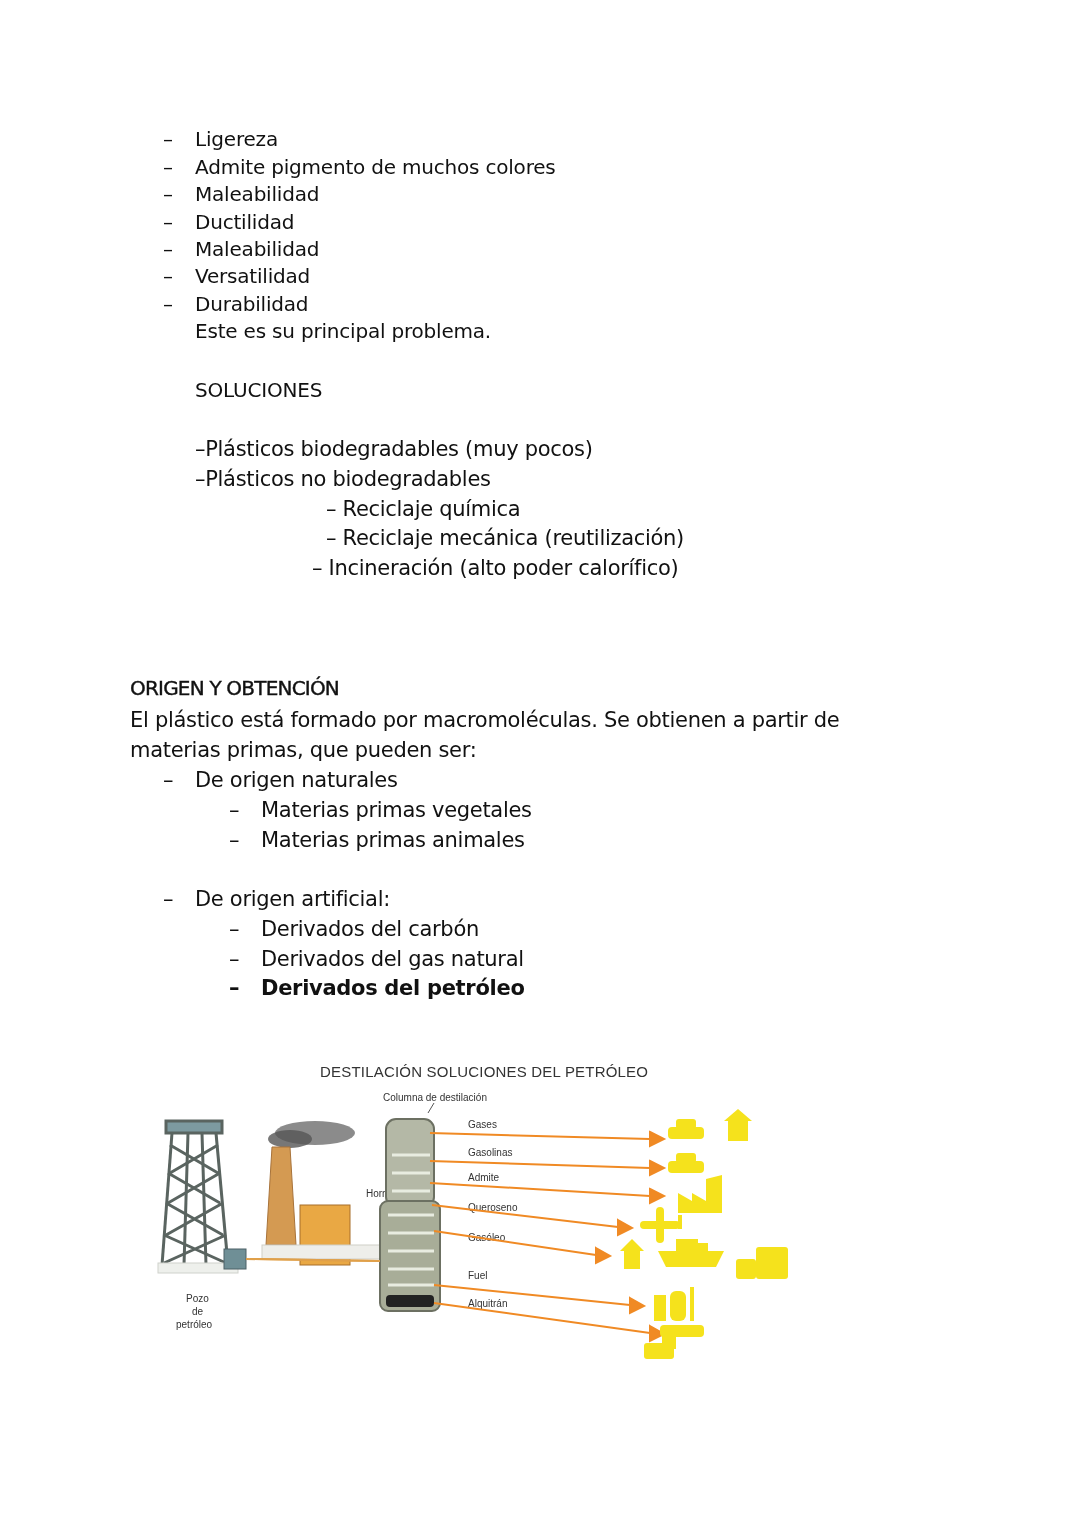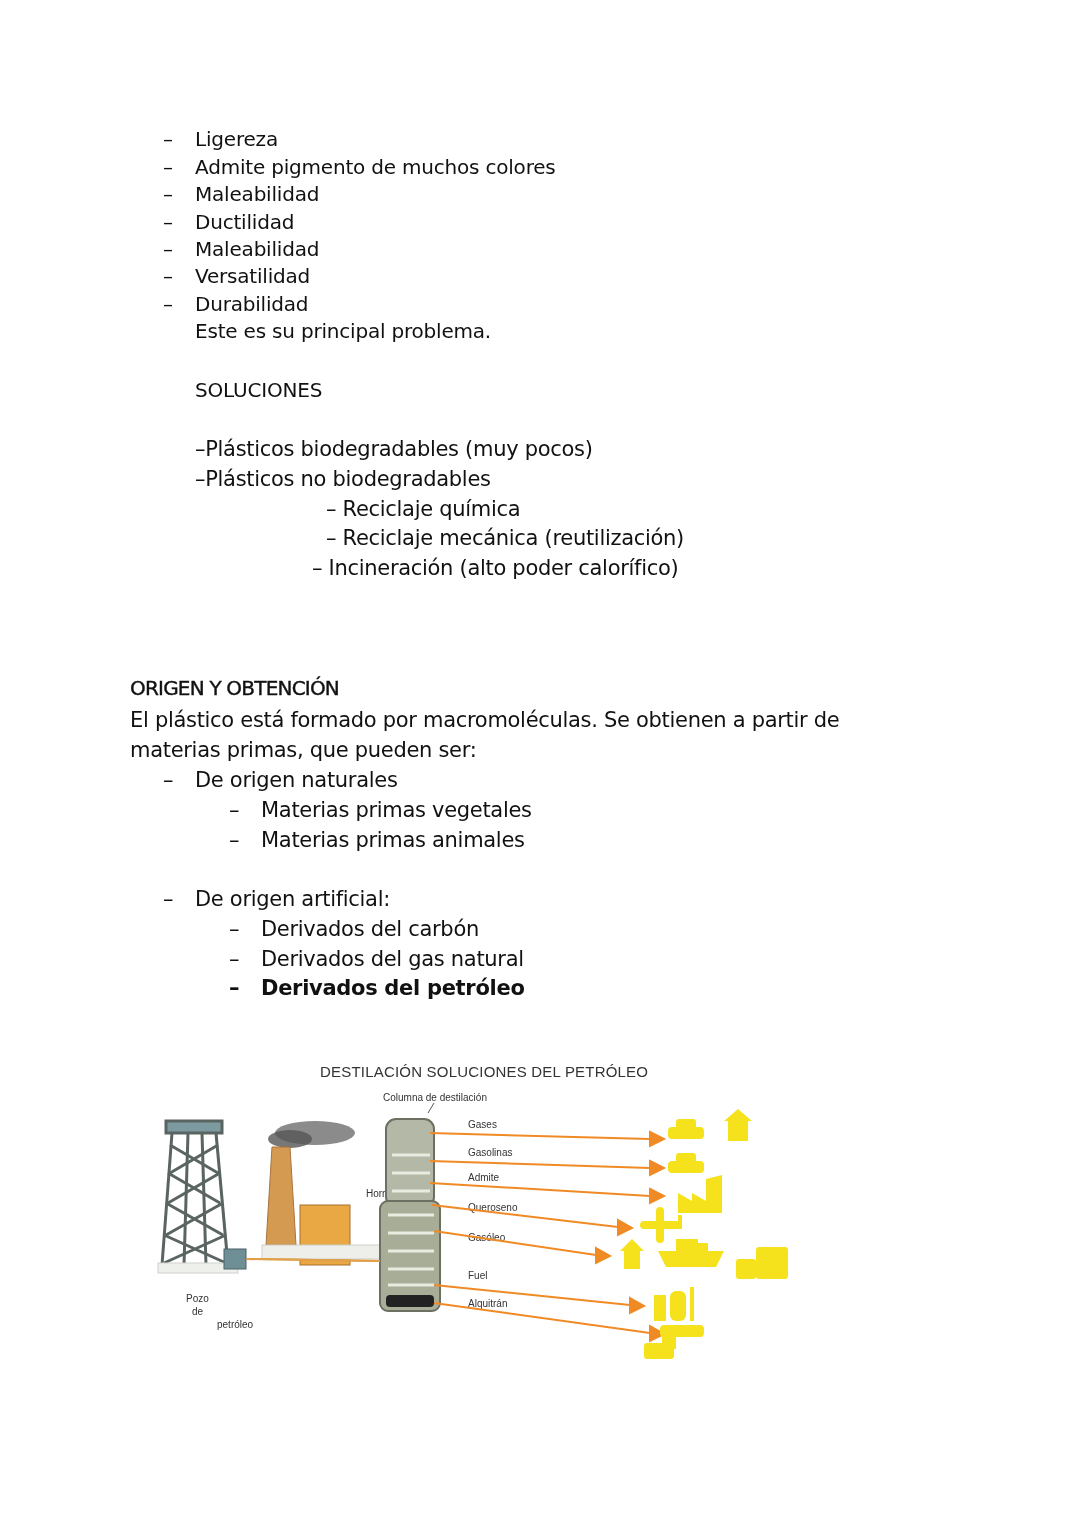--- a/index.html
+++ b/index.html
@@ -66,21 +66,21 @@
   <span class="abs t21 dash bold" style="left:229px;top:975px;">–</span>
   <span class="abs t21 bold" style="left:261px;top:975px;">Derivados del petróleo</span>
 </div>
 
 <div class="figure">
   <span class="fig-title">DESTILACIÓN SOLUCIONES DEL PETRÓLEO</span>
   <span class="fig-lbl" style="left:233px;top:37px;">Columna de destilación</span>
   <span class="fig-lbl" style="left:168px;top:133px;margin-left:48px;">Horno</span>
   <span class="fig-lbl" style="left:36px;top:238px;">Pozo</span>
   <span class="fig-lbl" style="left:42px;top:251px;">de</span>
-  <span class="fig-lbl" style="left:26px;top:264px;margin-left:41px;">petróleo</span>
+  <span class="fig-lbl" style="left:26px;top:264px;">petróleo</span>
 
   <span class="fig-lbl" style="left:318px;top:64px;">Gases</span>
   <span class="fig-lbl" style="left:318px;top:92px;">Gasolinas</span>
   <span class="fig-lbl" style="left:318px;top:117px;">Admite</span>
   <span class="fig-lbl" style="left:318px;top:147px;">Queroseno</span>
   <span class="fig-lbl" style="left:318px;top:177px;">Gasóleo</span>
   <span class="fig-lbl" style="left:318px;top:215px;">Fuel</span>
   <span class="fig-lbl" style="left:318px;top:243px;">Alquitrán</span>
 
   <svg width="660" height="320" viewBox="0 0 660 320" style="position:absolute;left:0;top:0;">

